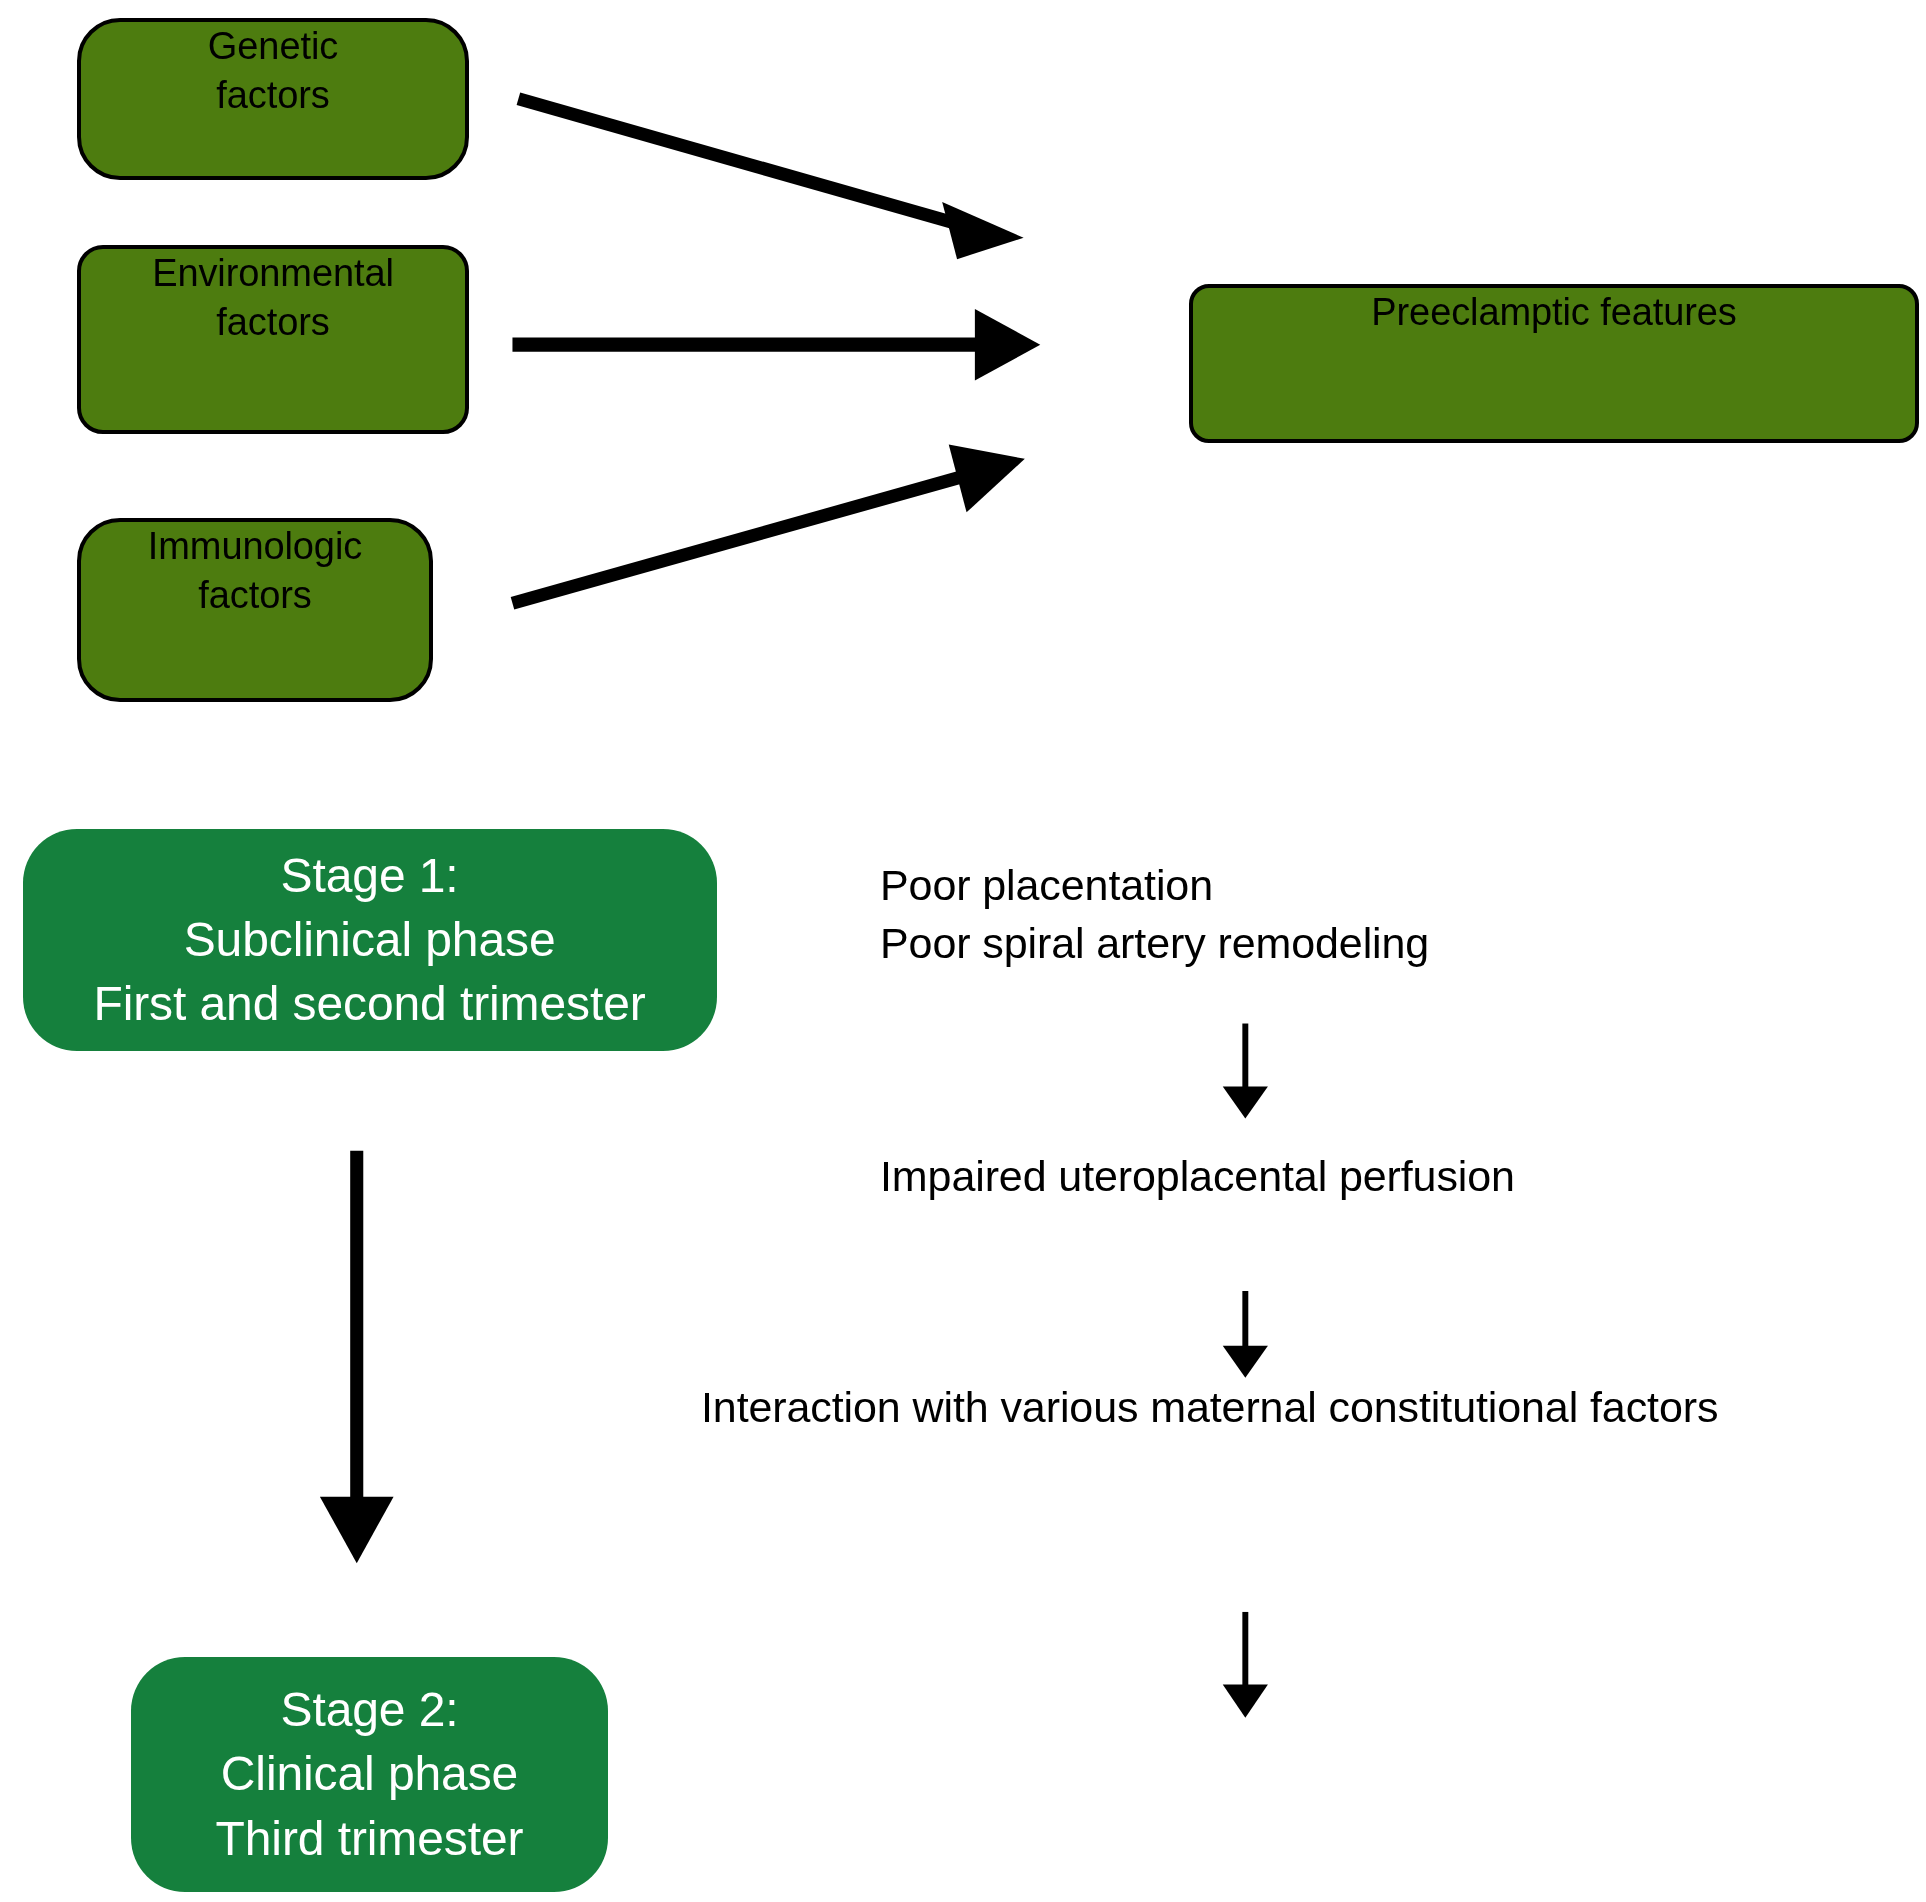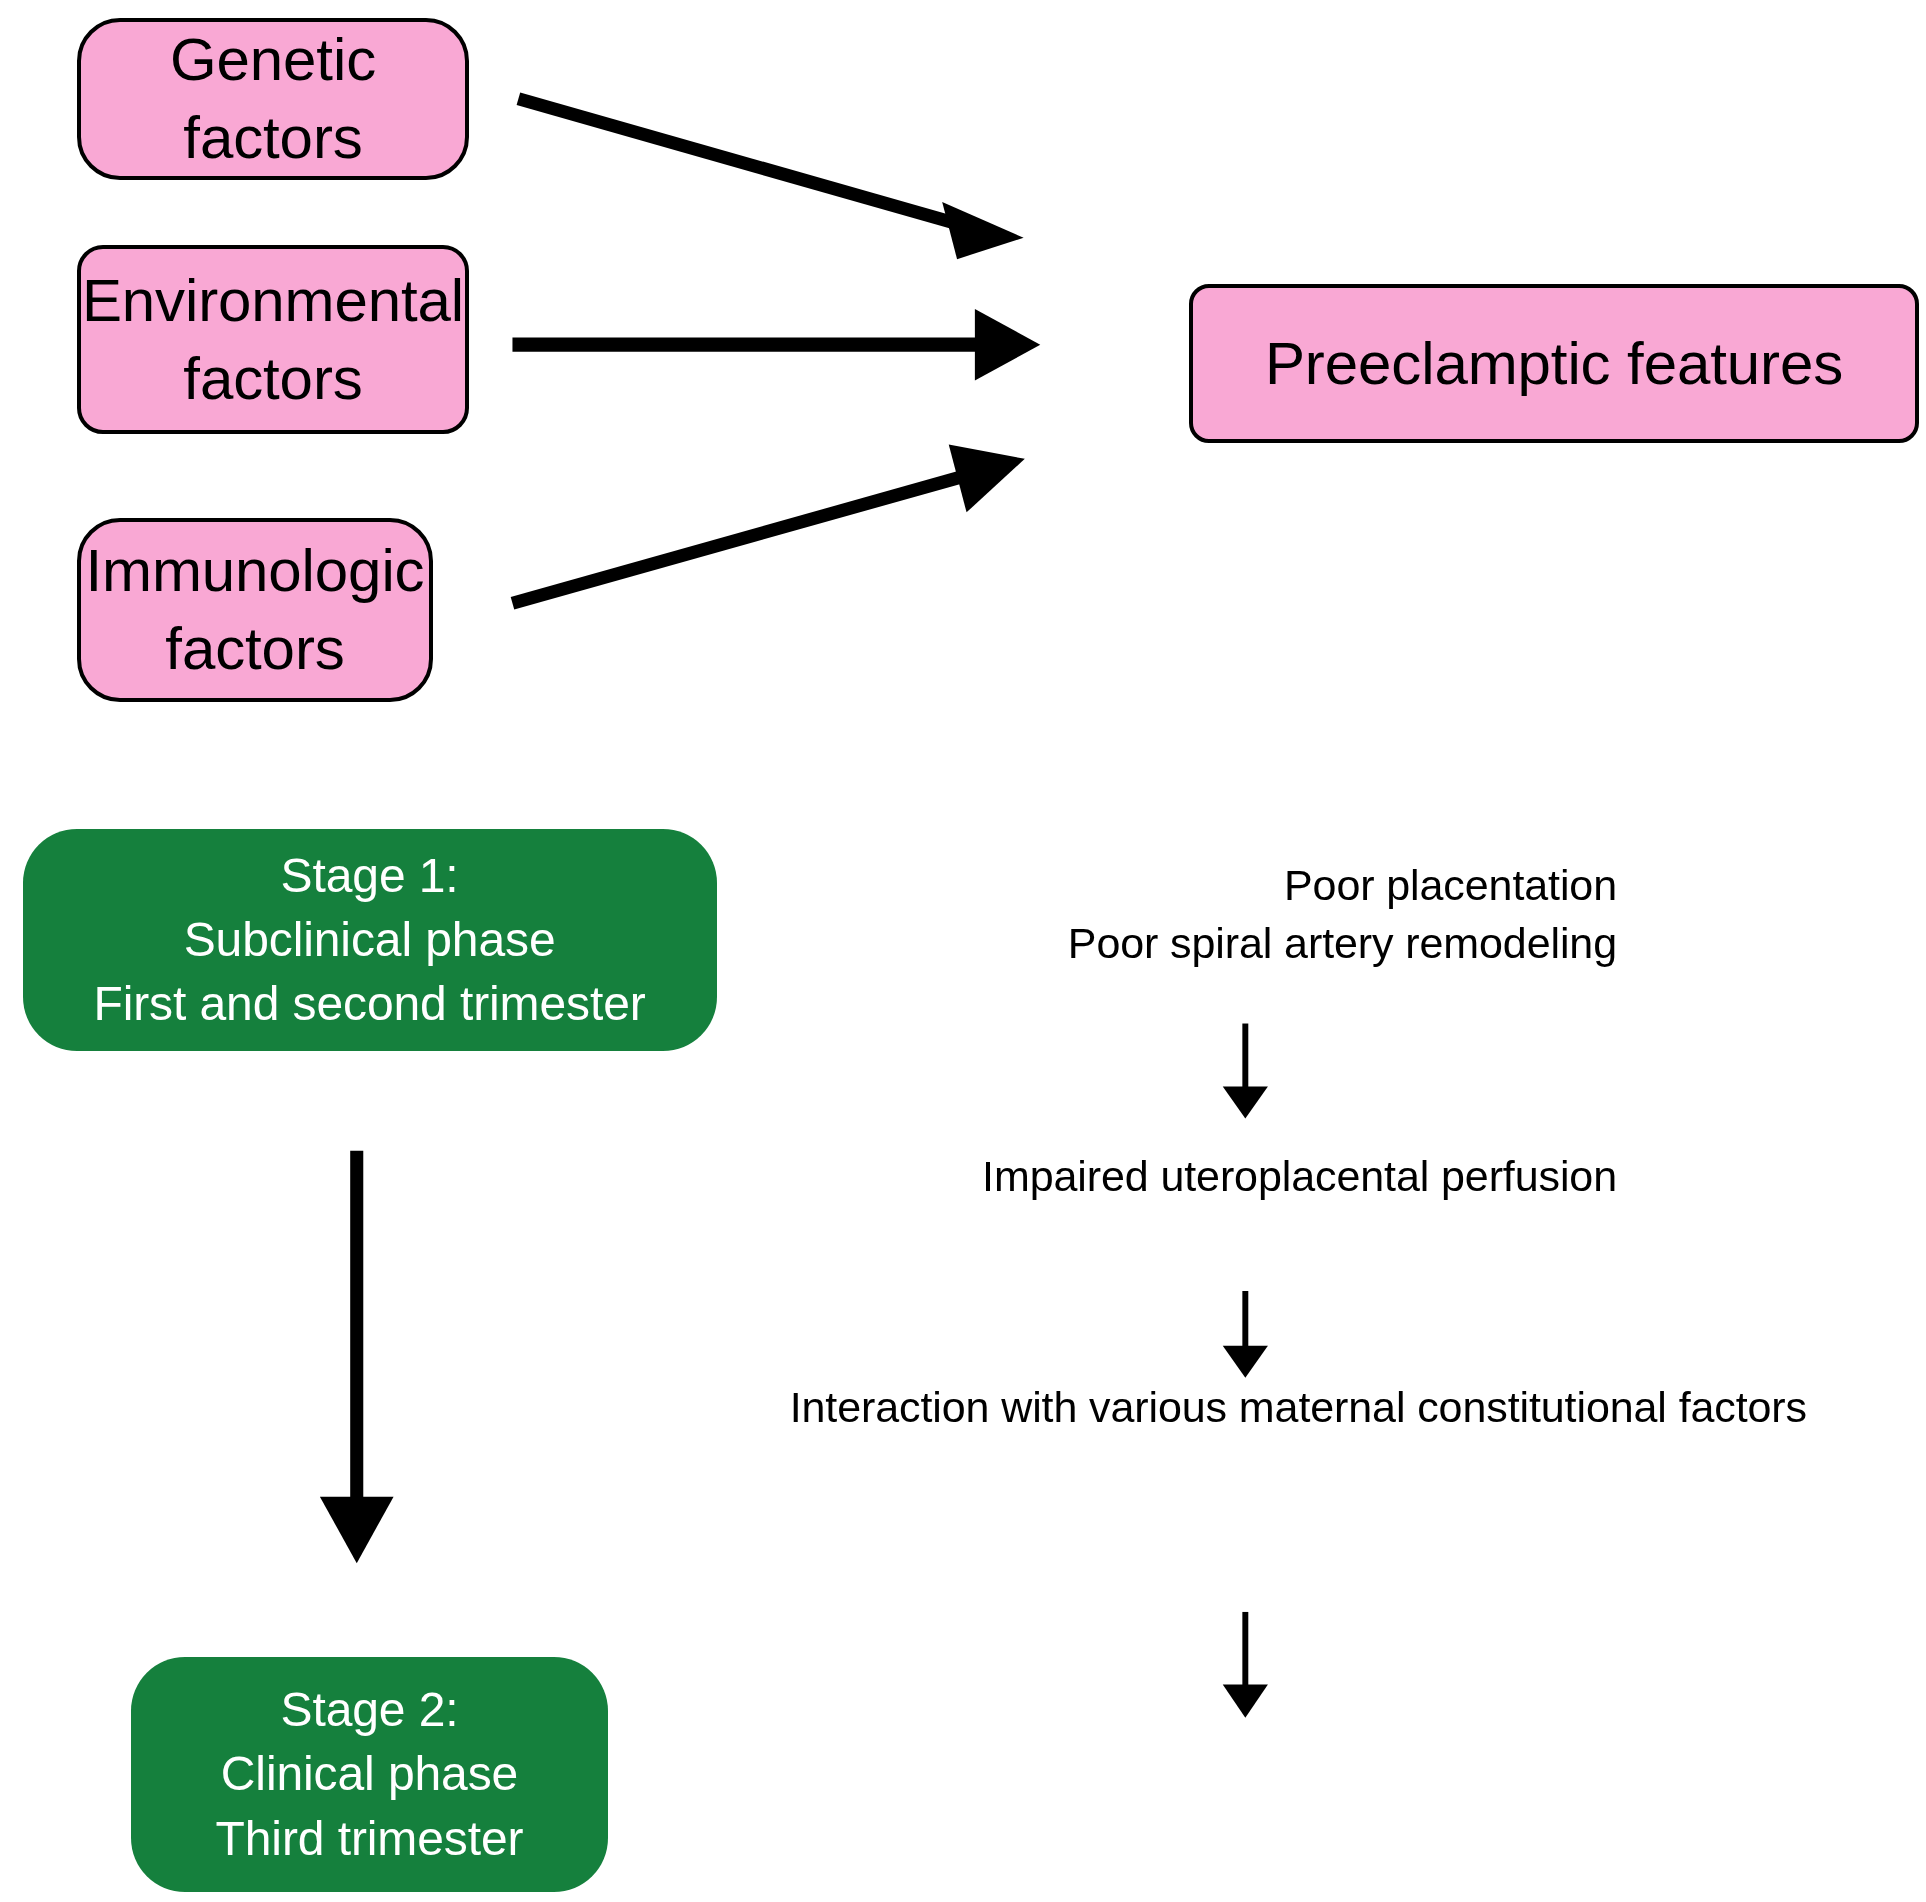--- a/index.html
+++ b/index.html
@@ -19,30 +19,29 @@
     left: 0; top: 0;
     width: 1926px;
     height: 1902px;
   }
 
   
   .node {
     position: absolute;
     box-sizing: border-box;
     display: flex;
-    align-items: center;
     justify-content: center;
     text-align: center;
     color: #000000;
-    background: #f9a8d4;
+    background: #4d7c0f;
     border: 4.2px solid #000000;
     border-radius: 43px;
     line-height: 1.30;
     white-space: pre-line;
-    font-size: 60px;
+    font-size: 38px;
     letter-spacing: -0.1px;
   }
 
   
   .stage {
     position: absolute;
     box-sizing: border-box;
     display: flex;
     align-items: center;
     justify-content: center;
@@ -53,21 +52,21 @@
     border-radius: 54px;
     line-height: 1.34;
     white-space: pre-line;
     font-size: 48px;
     letter-spacing: -0.1px;
   }
 
   
   .flowtext {
     position: absolute;
-    text-align: right;
+    text-align: left;
     color: #000000;
     white-space: pre-line;
     line-height: 1.35;
     font-size: 43px;
     letter-spacing: -0.1px;
   }
 
   
   #node-genetic        { left: 77px;  top: 18px;   width: 392px;  height: 162px; }
   #node-environmental  { left: 77px;  top: 245px;  width: 392px;  height: 189px; border-radius: 26px; }

